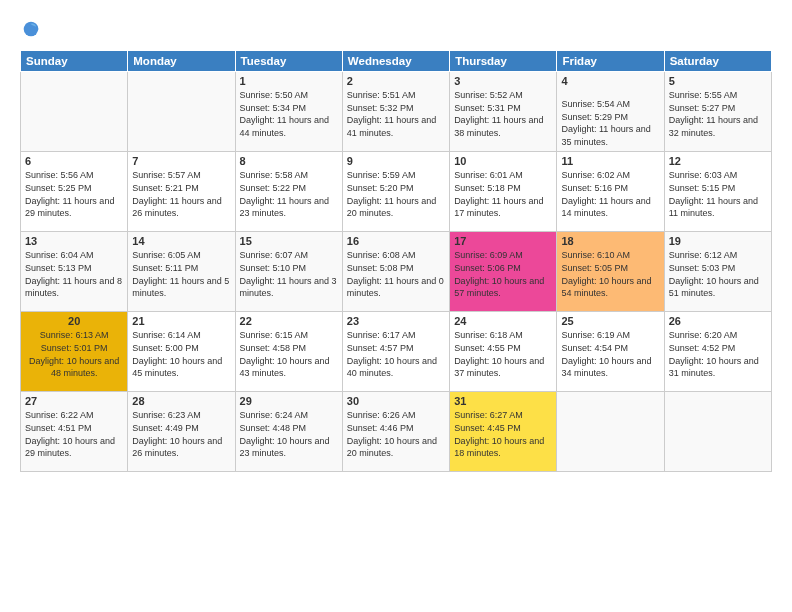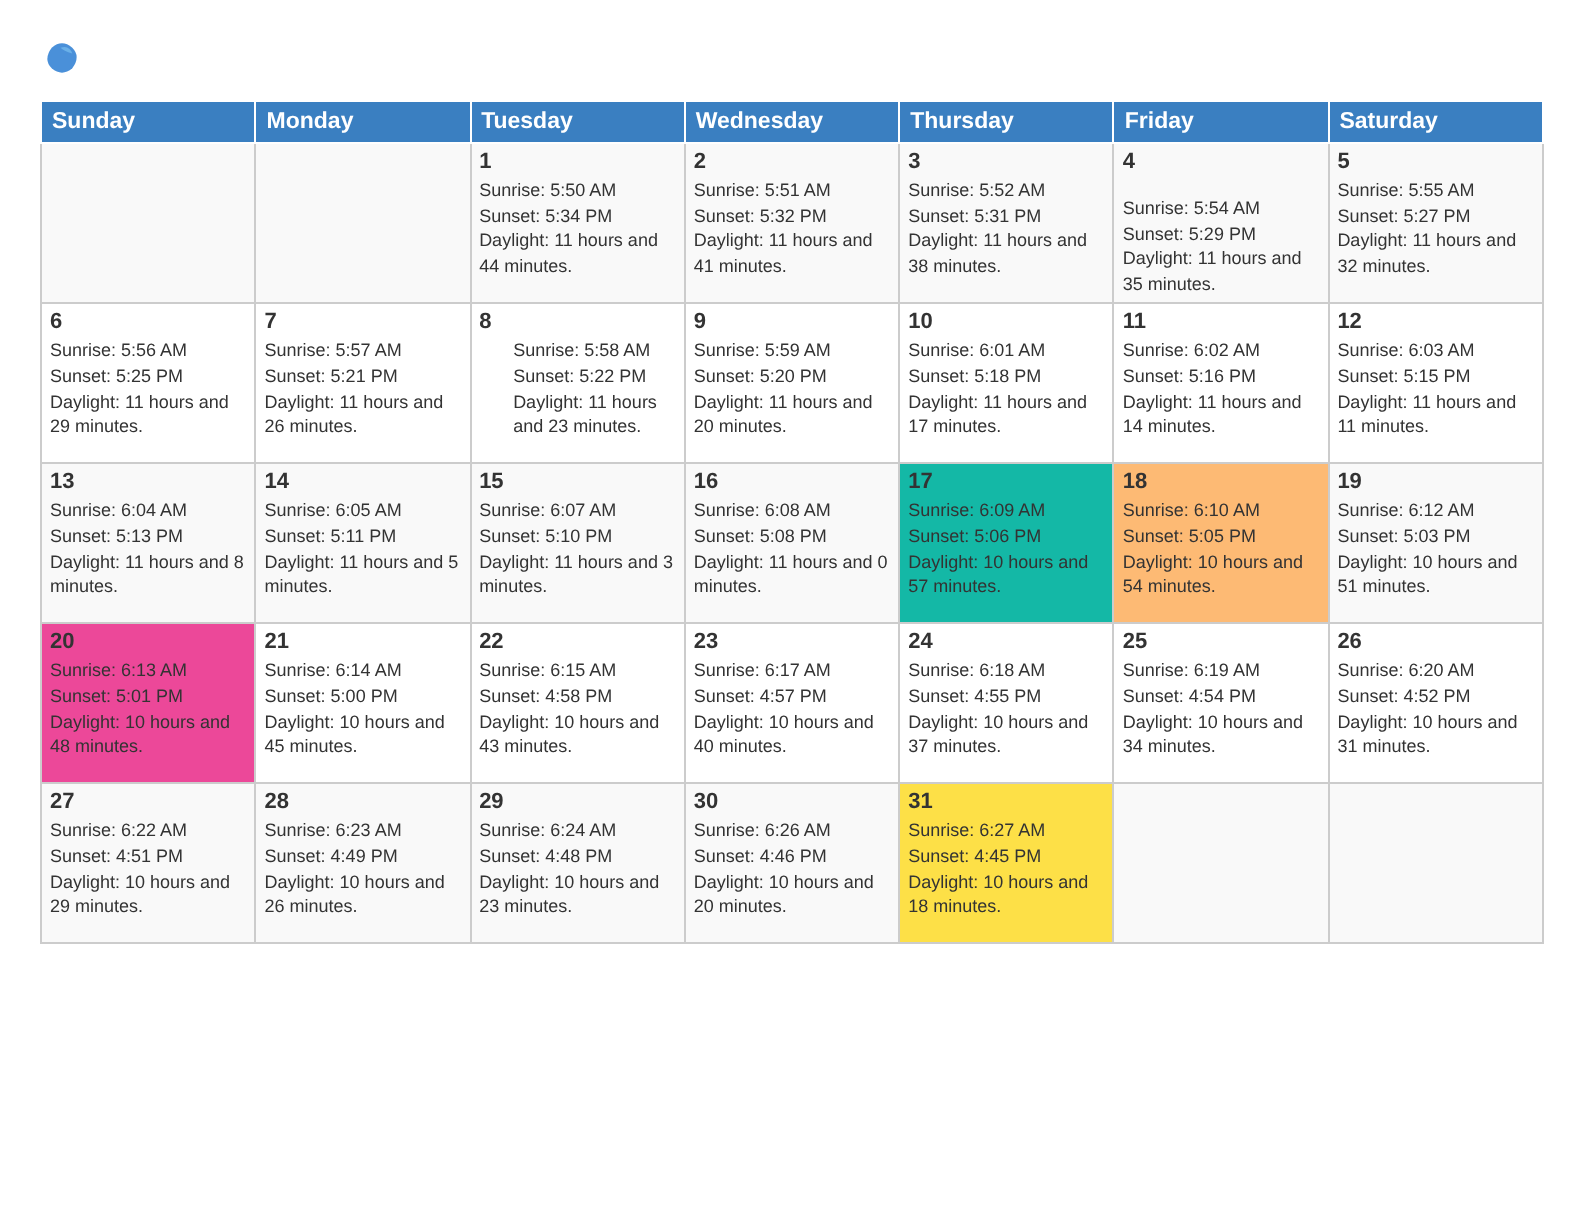--- a/index.html
+++ b/index.html
@@ -163,21 +163,21 @@
 Daylight: 11 hours and 29 minutes.</div>
           </td>
           <td style="background: rgb(255, 255, 255);">
             <span class="day-num">7</span>
             <div class="cell-info" style="white-space: pre-line;">Sunrise: 5:57 AM
 Sunset: 5:21 PM
 Daylight: 11 hours and 26 minutes.</div>
           </td>
           <td style="background: rgb(255, 255, 255);">
             <span class="day-num">8</span>
-            <div class="cell-info" style="white-space: pre-line; margin-left: 17px;">Sunrise: 5:58 AM
+            <div class="cell-info" style="white-space: pre-line;">Sunrise: 5:58 AM
 Sunset: 5:22 PM
 Daylight: 11 hours and 23 minutes.</div>
           </td>
           <td style="background: rgb(255, 255, 255);">
             <span class="day-num">9</span>
             <div class="cell-info" style="white-space: pre-line;">Sunrise: 5:59 AM
 Sunset: 5:20 PM
 Daylight: 11 hours and 20 minutes.</div>
           </td>
           <td style="background: rgb(255, 255, 255);">
@@ -217,41 +217,41 @@
             <div class="cell-info" style="white-space: pre-line;">Sunrise: 6:07 AM
 Sunset: 5:10 PM
 Daylight: 11 hours and 3 minutes.</div>
           </td>
           <td style="background: rgb(249, 249, 249);">
             <span class="day-num">16</span>
             <div class="cell-info" style="white-space: pre-line;">Sunrise: 6:08 AM
 Sunset: 5:08 PM
 Daylight: 11 hours and 0 minutes.</div>
           </td>
-          <td style="background: #14b8a6;">
+          <td style="background: #ec4899;">
             <span class="day-num">17</span>
             <div class="cell-info" style="white-space: pre-line;">Sunrise: 6:09 AM
 Sunset: 5:06 PM
 Daylight: 10 hours and 57 minutes.</div>
           </td>
           <td style="background: #fdba74;">
             <span class="day-num">18</span>
             <div class="cell-info" style="white-space: pre-line;">Sunrise: 6:10 AM
 Sunset: 5:05 PM
 Daylight: 10 hours and 54 minutes.</div>
           </td>
           <td style="background: rgb(249, 249, 249);">
             <span class="day-num">19</span>
             <div class="cell-info" style="white-space: pre-line;">Sunrise: 6:12 AM
 Sunset: 5:03 PM
 Daylight: 10 hours and 51 minutes.</div>
           </td>
         </tr>
         <tr>
-          <td style="background: #ec4899;">
+          <td style="background: #eab308; text-align: center;">
             <span class="day-num">20</span>
             <div class="cell-info" style="white-space: pre-line;">Sunrise: 6:13 AM
 Sunset: 5:01 PM
 Daylight: 10 hours and 48 minutes.</div>
           </td>
           <td style="background: rgb(255, 255, 255);">
             <span class="day-num">21</span>
             <div class="cell-info" style="white-space: pre-line;">Sunrise: 6:14 AM
 Sunset: 5:00 PM
 Daylight: 10 hours and 45 minutes.</div>

